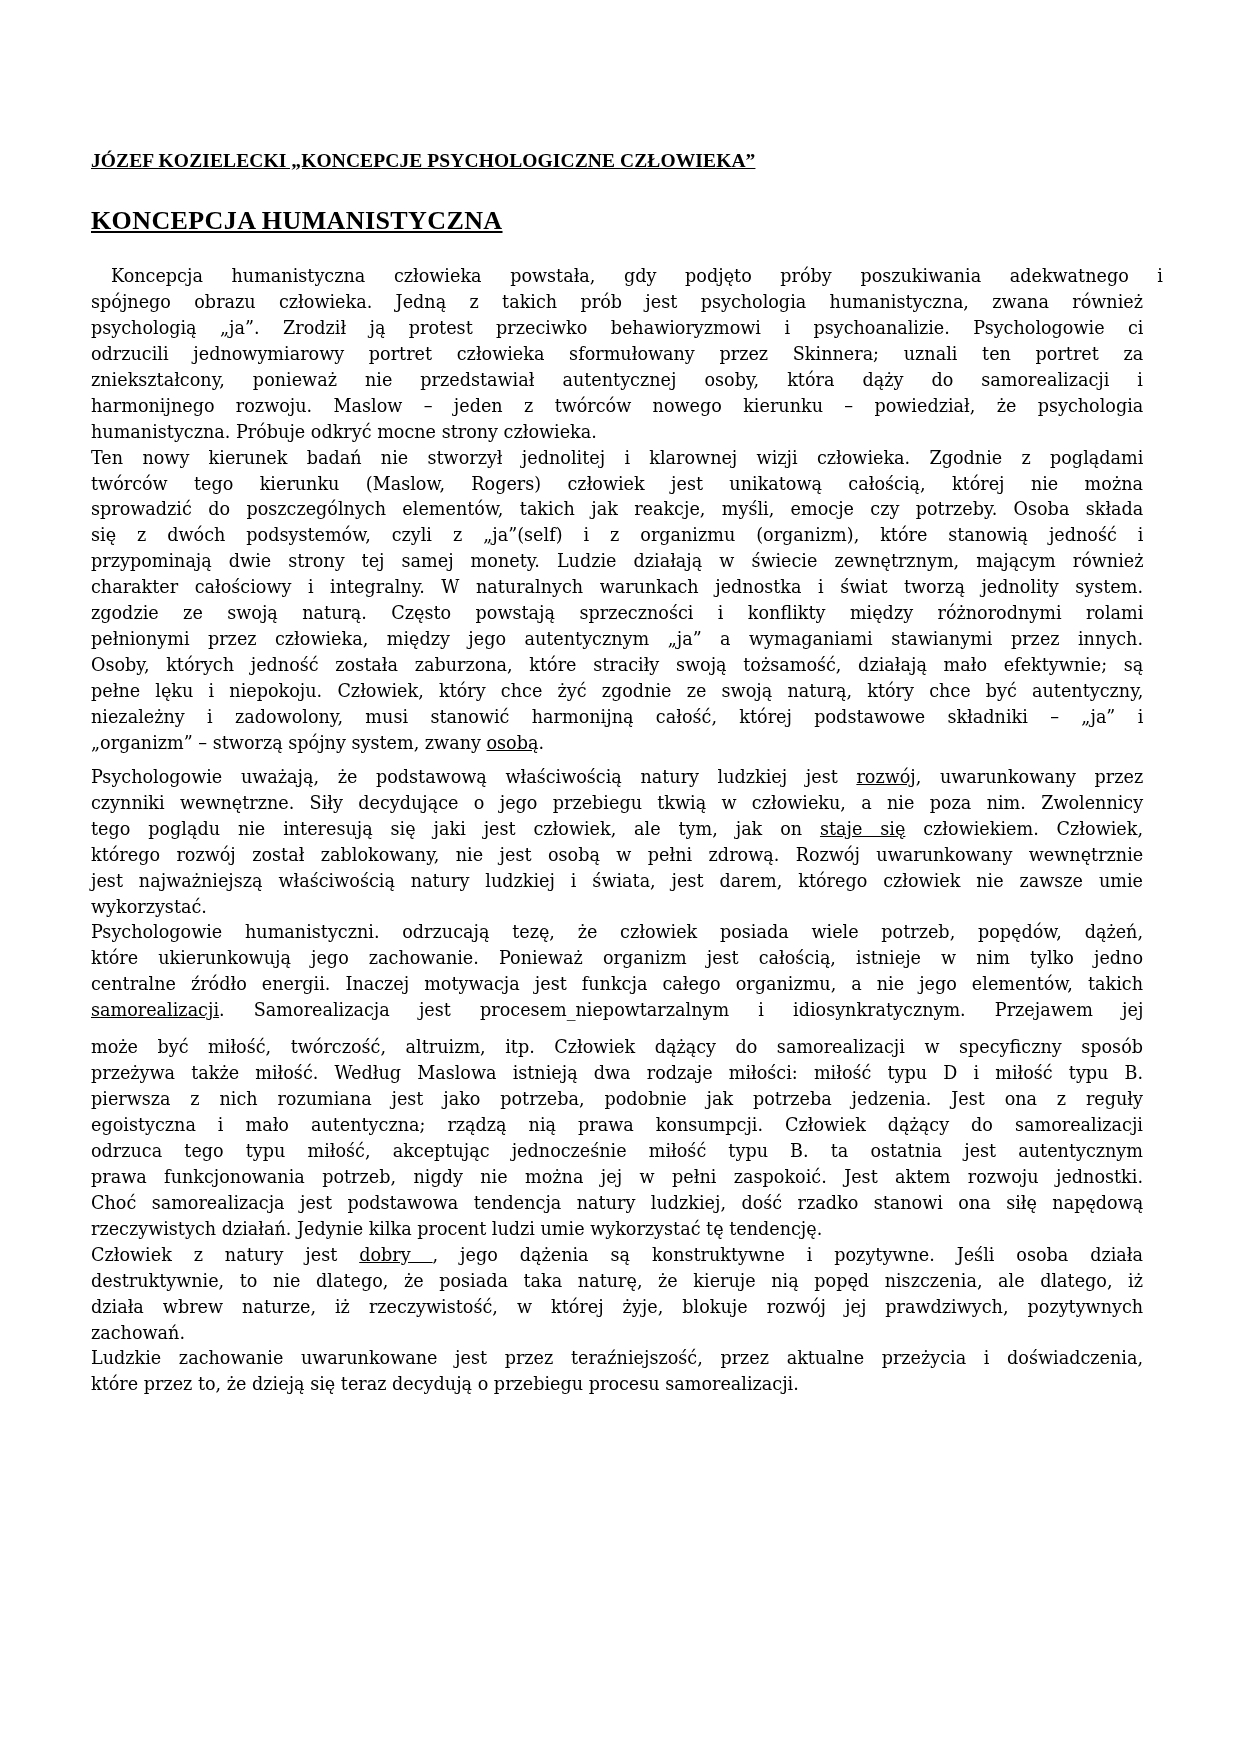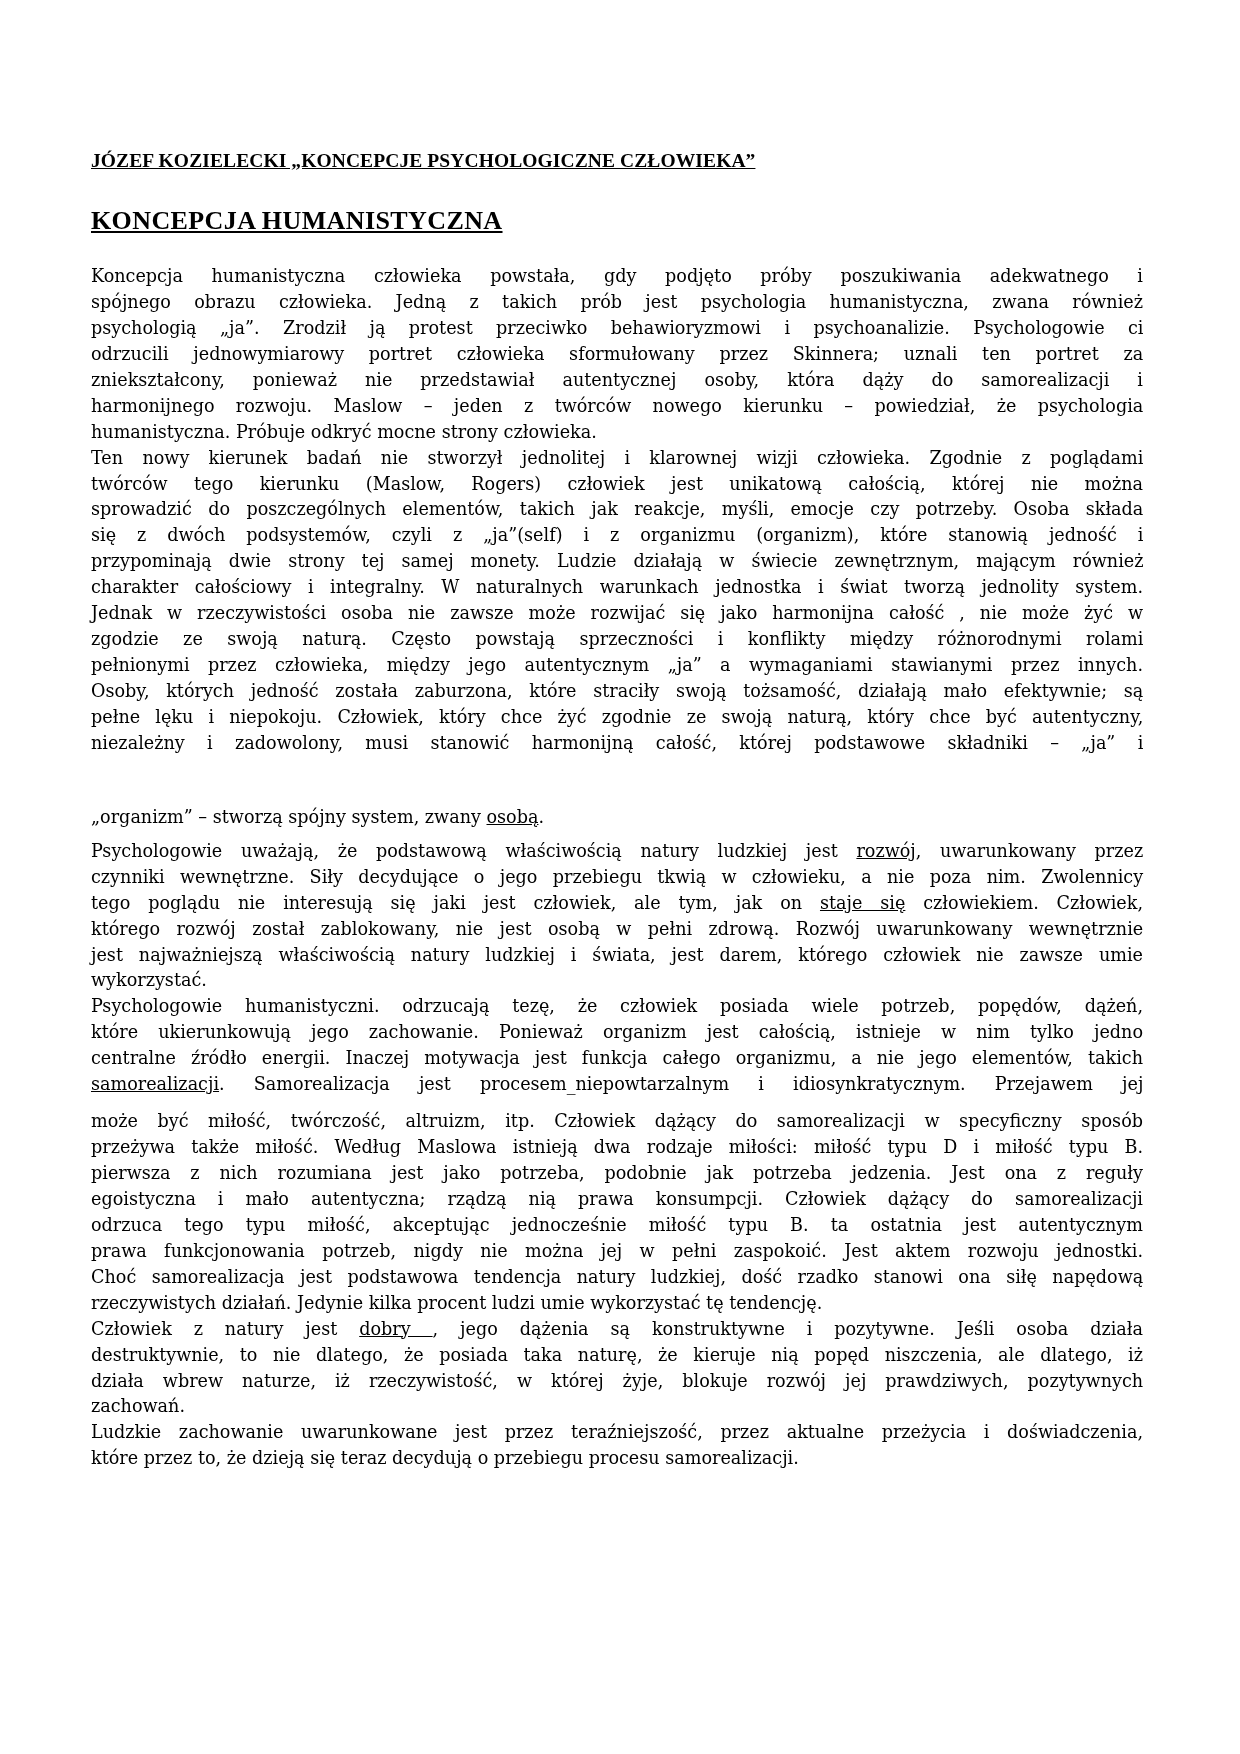--- a/index.html
+++ b/index.html
@@ -24,40 +24,39 @@
   .u { text-decoration: underline; }
 </style>
 </head>
 <body>
 
 <div class="page">
   <div class="title">JÓZEF KOZIELECKI „KONCEPCJE PSYCHOLOGICZNE CZŁOWIEKA”</div>
   <div class="subtitle">KONCEPCJA HUMANISTYCZNA</div>
 
   <div class="body">
-    <span class="line" style="display: block; width: auto; word-spacing: 23px;">Koncepcja humanistyczna człowieka powstała, gdy podjęto próby poszukiwania adekwatnego i</span>
+    <span class="line" style="display: block; width: auto; word-spacing: 23px; margin-left: 20px;">Koncepcja humanistyczna człowieka powstała, gdy podjęto próby poszukiwania adekwatnego i</span>
     <span class="line" style="display: block; width: auto; word-spacing: 17.73px;">spójnego obrazu człowieka. Jedną z takich prób jest psychologia humanistyczna, zwana również</span>
     <span class="line" style="display: block; width: auto; word-spacing: 17.8px;">psychologią „ja”. Zrodził ją protest przeciwko behawioryzmowi i psychoanalizie. Psychologowie ci</span>
     <span class="line" style="display: block; width: auto; word-spacing: 19.1px;">odrzucili jednowymiarowy portret człowieka sformułowany przez Skinnera; uznali ten portret za</span>
     <span class="line" style="display: block; width: auto; word-spacing: 22.4px;">zniekształcony, ponieważ nie przedstawiał autentycznej osoby, która dąży do samorealizacji i</span>
     <span class="line" style="display: block; width: auto; word-spacing: 15.75px;">harmonijnego rozwoju. Maslow – jeden z twórców nowego kierunku – powiedział, że psychologia</span>
     <span class="line last" style="display: block; width: auto;">humanistyczna. Próbuje odkryć mocne strony człowieka.</span>
     <span class="line" style="display: block; width: auto; word-spacing: 13.69px;">Ten nowy kierunek badań nie stworzył jednolitej i klarownej wizji człowieka. Zgodnie z poglądami</span>
     <span class="line" style="display: block; width: auto; word-spacing: 20.73px;">twórców tego kierunku (Maslow, Rogers) człowiek jest unikatową całością, której nie można</span>
     <span class="line" style="display: block; width: auto; word-spacing: 10.75px;">sprowadzić do poszczególnych elementów, takich jak reakcje, myśli, emocje czy potrzeby. Osoba składa</span>
     <span class="line" style="display: block; width: auto; word-spacing: 15.36px;">się z dwóch podsystemów, czyli z „ja”(self) i z organizmu (organizm), które stanowią jedność i</span>
     <span class="line" style="display: block; width: auto; word-spacing: 11.42px;">przypominają dwie strony tej samej monety. Ludzie działają w świecie zewnętrznym, mającym również</span>
     <span class="line" style="display: block; width: auto; word-spacing: 10.92px;">charakter całościowy i integralny. W naturalnych warunkach jednostka i świat tworzą jednolity system.</span>
-    <span class="line" style="display: block; width: auto; word-spacing: 8.76px;">Jednak w rzeczywistości  osoba nie zawsze może rozwijać się jako harmonijna całość , nie może żyć w</span>
     <span class="line" style="display: block; width: auto; word-spacing: 18.82px;">zgodzie ze swoją naturą. Często powstają sprzeczności i konflikty między różnorodnymi rolami</span>
     <span class="line" style="display: block; width: auto; word-spacing: 12.82px;">pełnionymi przez człowieka, między jego autentycznym „ja” a wymaganiami stawianymi przez innych.</span>
     <span class="line" style="display: block; width: auto; word-spacing: 11.08px;">Osoby, których jedność została zaburzona, które straciły swoją tożsamość, działają mało efektywnie; są</span>
     <span class="line" style="display: block; width: auto; word-spacing: 9.6px;">pełne lęku i niepokoju. Człowiek, który chce żyć zgodnie ze swoją naturą, który chce być autentyczny,</span>
     <span class="line" style="display: block; width: auto; word-spacing: 16.75px;">niezależny i zadowolony, musi stanowić harmonijną całość, której podstawowe składniki – „ja” i</span>
-    <span class="line last" style="display: block; width: auto; margin-top: 48px;"><span>„organizm” – stworzą spójny system, zwany </span><span class="u">osobą</span><span>.</span></span>
+    <span class="line last" style="display: block; width: auto;"><span>„organizm” – stworzą spójny system, zwany </span><span class="u">osobą</span><span>.</span></span>
     <span class="line" style="display: block; width: auto; word-spacing: 13px; margin-top: 8px;"><span>Psychologowie uważają, że podstawową właściwością natury ludzkiej jest </span><span class="u">rozwój</span><span>, uwarunkowany przez</span></span>
     <span class="line" style="display: block; width: auto; word-spacing: 9.71px;">czynniki wewnętrzne. Siły decydujące o jego przebiegu tkwią w człowieku, a nie poza nim. Zwolennicy</span>
     <span class="line" style="display: block; width: auto; word-spacing: 12.27px;"><span>tego poglądu nie interesują się jaki jest człowiek, ale tym, jak on </span><span class="u">staje się</span><span> człowiekiem. Człowiek,</span></span>
     <span class="line" style="display: block; width: auto; word-spacing: 10.83px;">którego rozwój został zablokowany, nie jest osobą w pełni zdrową. Rozwój uwarunkowany wewnętrznie</span>
     <span class="line" style="display: block; width: auto; word-spacing: 10.31px;">jest najważniejszą właściwością natury ludzkiej i świata, jest darem, którego człowiek nie zawsze umie</span>
     <span class="line last" style="display: block; width: auto;">wykorzystać.</span>
     <span class="line" style="display: block; width: auto; word-spacing: 17.1px;">Psychologowie humanistyczni. odrzucają tezę, że człowiek posiada wiele potrzeb, popędów, dążeń,</span>
     <span class="line" style="display: block; width: auto; word-spacing: 13.38px;">które ukierunkowują jego zachowanie. Ponieważ organizm  jest całością, istnieje w nim tylko jedno</span>
     <span class="line" style="display: block; width: auto; word-spacing: 9.38px;">centralne źródło energii. Inaczej motywacja jest funkcja całego organizmu, a nie jego elementów, takich</span>
     <span class="line" style="display: block; width: auto; word-spacing: 23.57px;"><span class="u">samorealizacji</span><span>. Samorealizacja jest procesem_niepowtarzalnym i idiosynkratycznym. Przejawem jej</span></span>

